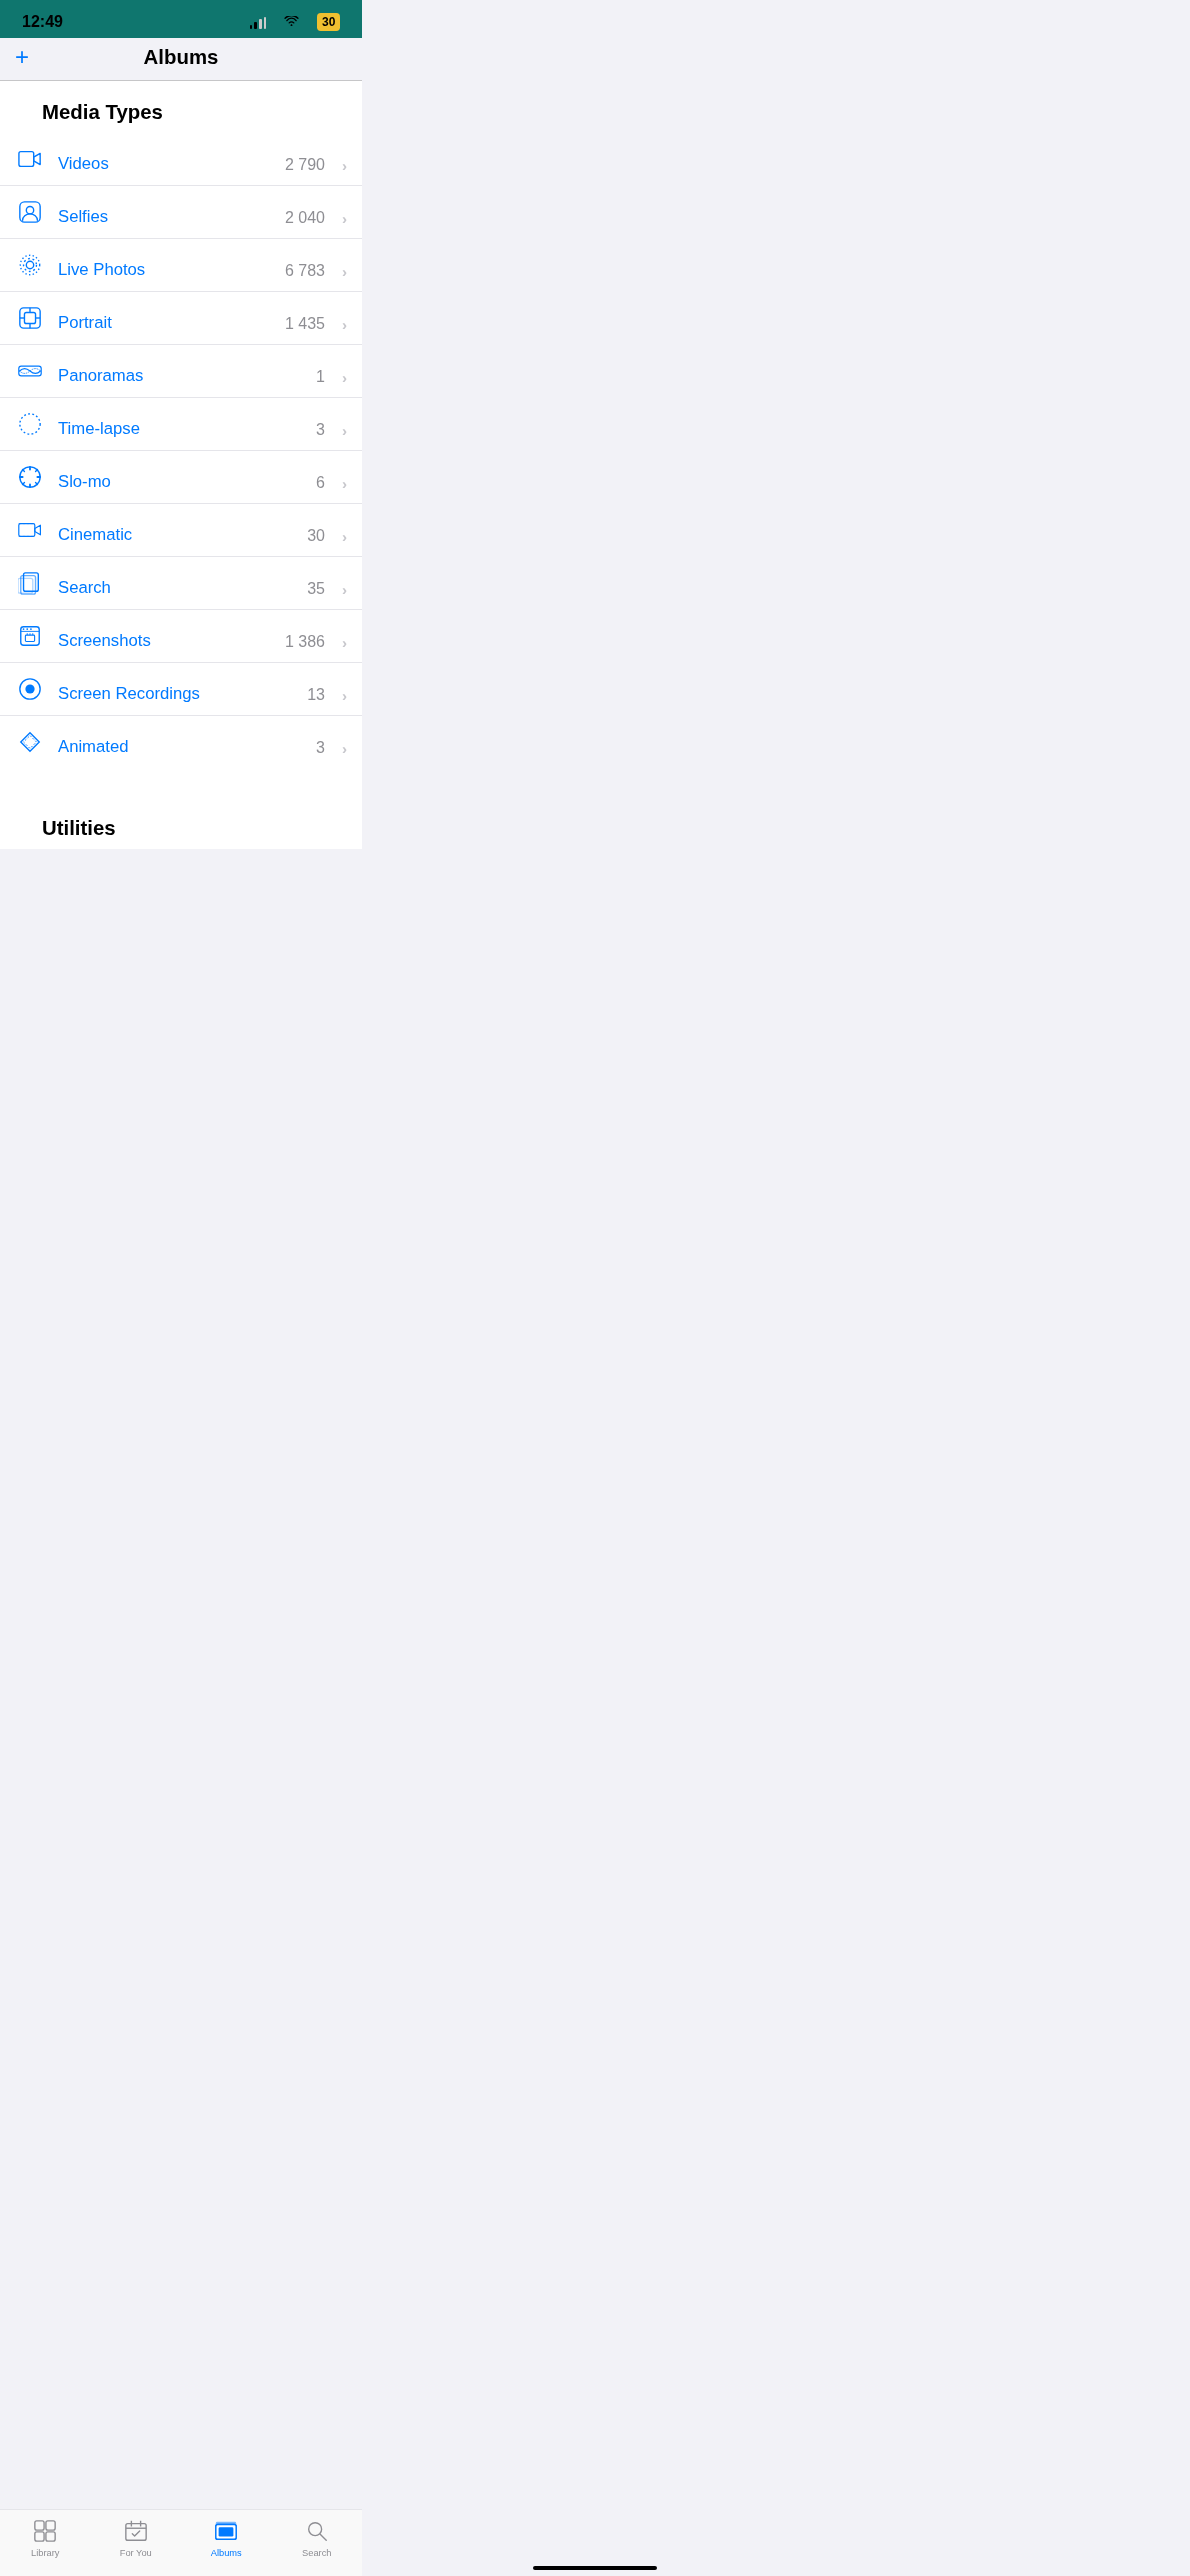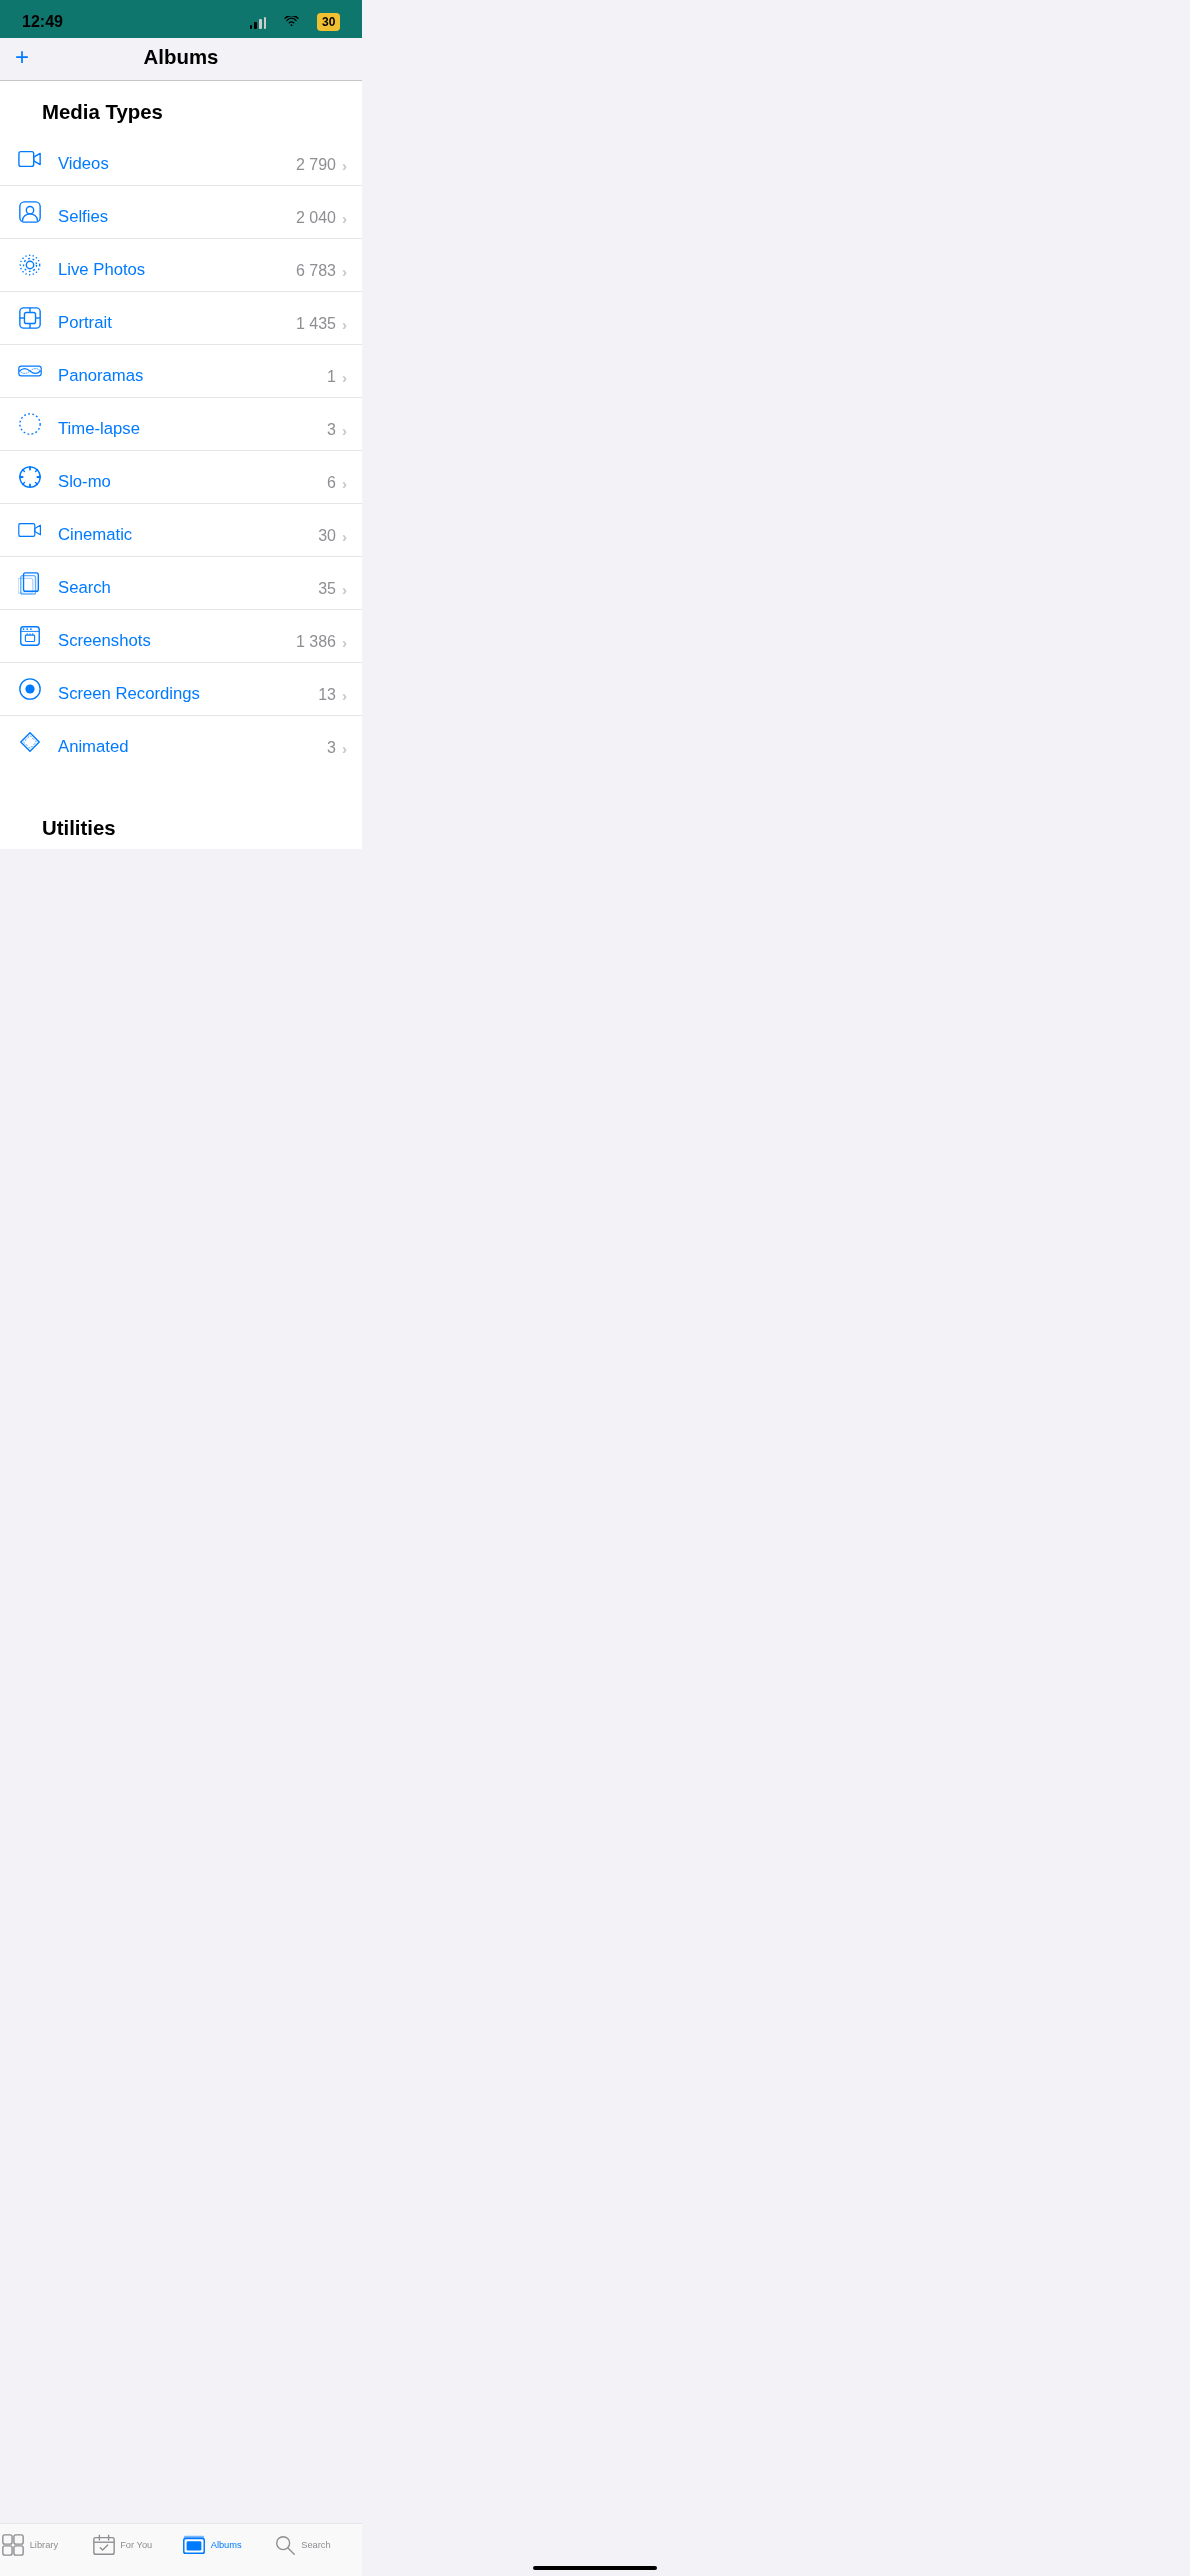--- a/index.html
+++ b/index.html
@@ -135,21 +135,21 @@
       stroke-width: 1.5;
     }
     .list-label {
       font-size: 16.7px;
       color: #007aff;
       flex: 1;
     }
     .list-count {
       font-size: 16px;
       color: #8e8e93;
-      margin-right: 6px;
+      margin-right: 17px;
     }
     .list-chevron {
       color: #c7c7cc;
       font-size: 15px;
       font-weight: 600;
     }
 
     
     .utilities-section {
       background: #fff;
@@ -163,21 +163,21 @@
       left: 0;
       width: 362px;
       background: rgba(249,249,249,0.95);
       border-top: 0.9px solid #e5e5ea;
       display: flex;
       padding: 7.4px 0 18.5px;
     }
     .tab-item {
       flex: 1;
       display: flex;
-      flex-direction: row;
+      flex-direction: column;
       align-items: center;
       gap: 3.7px;
       cursor: pointer;
     }
     .tab-icon {
       width: 26px;
       height: 26px;
       display: flex;
       align-items: center;
       justify-content: center;

